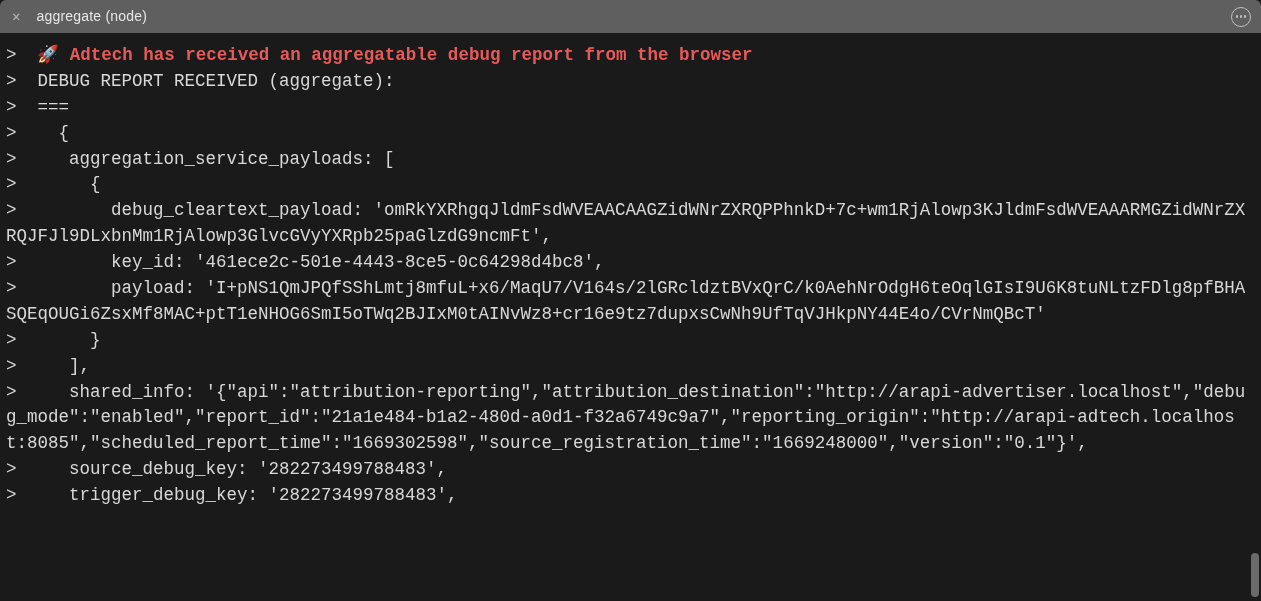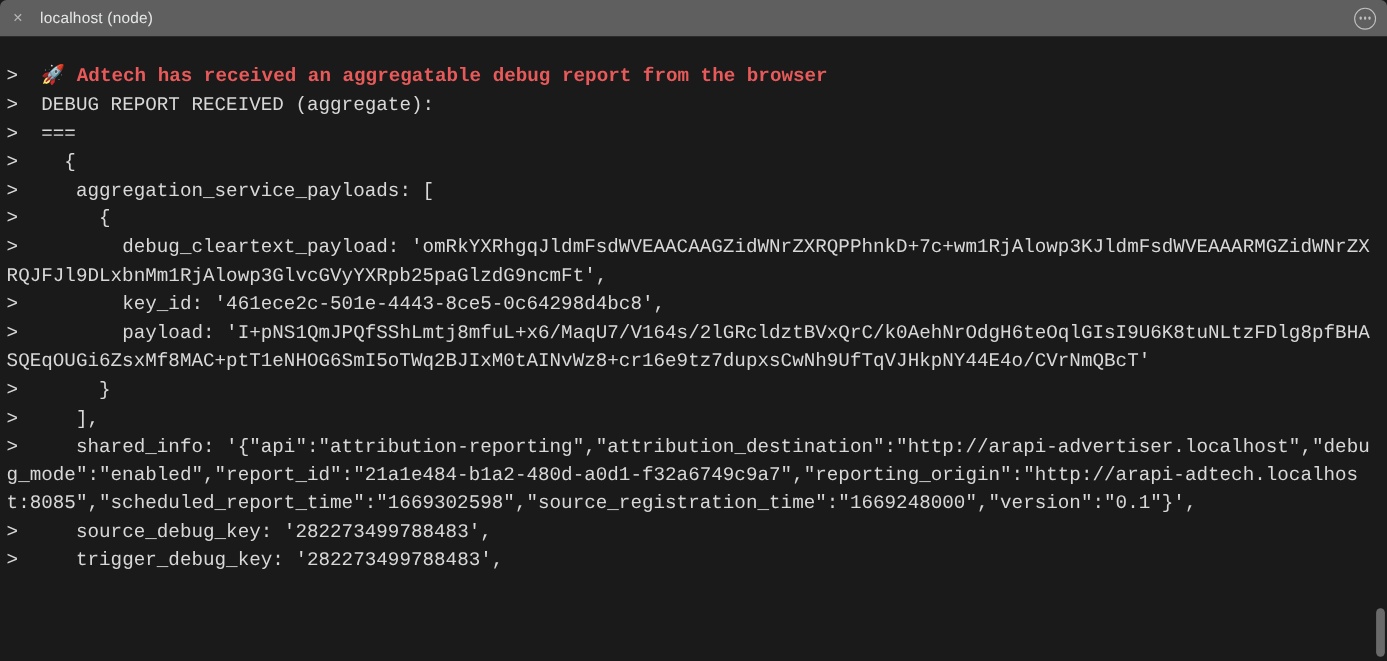--- a/index.html
+++ b/index.html
@@ -54,21 +54,21 @@
     display: flex;
     gap: 2.2px;
   }
   .more-dots span {
     width: 2.2px;
     height: 2.2px;
     background: #bfc1c1;
     border-radius: 50%;
   }
   .terminal {
-    padding: 25px 6px 6px 6px;
+    padding: 10px 6px 6px 6px;
     white-space: pre-wrap;
     word-break: break-all;
     letter-spacing: 0px;
     position: relative;
     height: calc(601px - 33px);
   }
   .line { display: block; }
   .prompt { color: #d8d8d8; }
   .rocket { }
   .highlight { color: #e85a5a; font-weight: 600; }
@@ -81,21 +81,21 @@
     background: #6a6a6a;
     border-radius: 4px;
   }
 </style>
 </head>
 <body>
 
 <div class="tab-bar">
   <div class="tab-left">
     <div class="close-x">✕</div>
-    <div class="tab-title">localhost (node)</div>
+    <div class="tab-title">aggregate (node)</div>
   </div>
   <div class="more-btn">
     <div class="more-dots">
       <span></span>
         <span></span>
         <span></span>
     </div>
   </div>
 </div>
 

